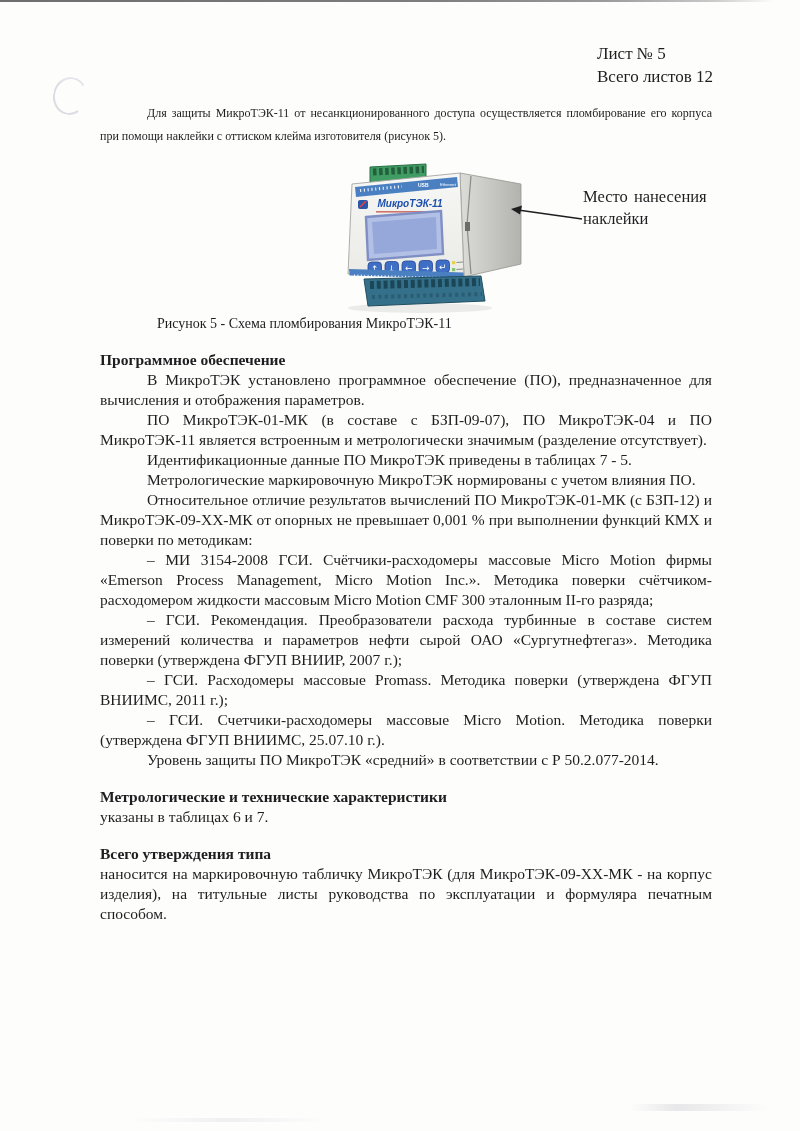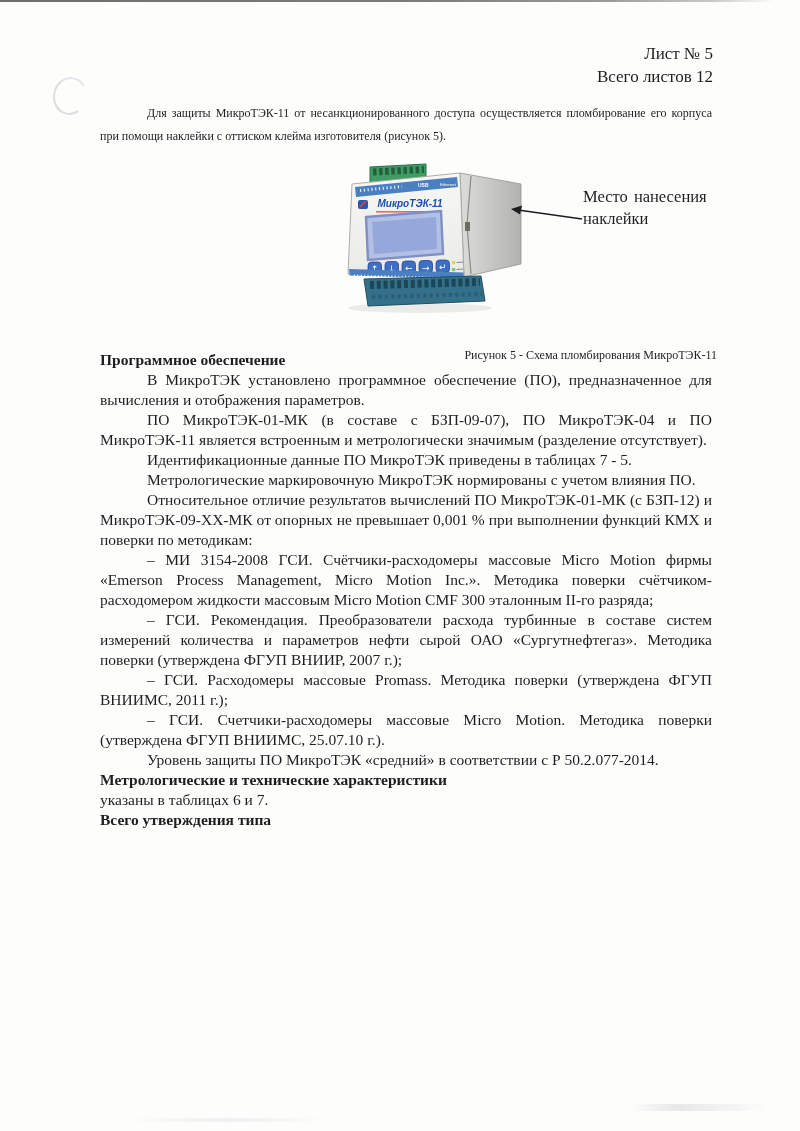--- a/index.html
+++ b/index.html
@@ -25,46 +25,46 @@
     position:absolute; left:630px; top:1104px; width:140px; height:7px;
     background:linear-gradient(to right, rgba(200,200,205,0), rgba(205,205,210,.45), rgba(210,210,215,.25), rgba(200,200,205,0));
   }
   .scan-smudge-2 {
     position:absolute; left:128px; top:1118px; width:200px; height:4px;
     background:linear-gradient(to right, rgba(215,215,220,0), rgba(220,220,226,.4), rgba(215,215,220,0));
   }
   
   .page-header {
     position:absolute; top:42px; right:87px;
-    text-align:right; font-size:17px; line-height:23px;
+    font-size:17px; line-height:23px;
   }
   
   .intro {
     position:absolute; top:102px; left:100px; width:612px;
     font-size:12px; line-height:22.5px; text-align:justify; text-indent:47px;
   }
   
   .figure-svg { position:absolute; left:340px; top:160px; }
   .callout-label {
     position:absolute; left:583px; top:186px; width:142px;
     font-size:16.5px; line-height:22px; word-spacing:2px;
   }
   .figure-caption {
     position:absolute; top:316px; left:157px; width:560px;
-    text-align:right; font-size:12px;margin-top:32px;
+    text-align:left; font-size:14px;
   }
   
   .main {
     position:absolute; top:350px; left:100px; width:612px;
     font-size:15.5px; line-height:20px; text-align:justify;
   }
   .main p { text-indent:47px; }
   .main p.flush { text-indent:0; }
   .main h3 { font-size:15.5px; font-weight:bold; text-indent:0; text-align:left; }
-  .gap-before { }
+  .gap-before { margin-top:17px; }
 </style>
 </head>
 <body>
 
 <div class="scan-top-line"></div>
 <div class="scan-c-mark"></div>
 <div class="scan-smudge-1"></div>
 <div class="scan-smudge-2"></div>
 
 <div class="page-header">
@@ -177,13 +177,14 @@
   <p>– МИ 3154-2008 ГСИ. Счётчики-расходомеры массовые Micro Motion фирмы «Emerson Process Management, Micro Motion Inc.». Методика поверки счётчиком-расходомером жидкости массовым Micro Motion CMF 300 эталонным II-го разряда;</p>
   <p>– ГСИ. Рекомендация. Преобразователи расхода турбинные в составе систем измерений количества и параметров нефти сырой ОАО «Сургутнефтегаз». Методика поверки (утверждена ФГУП ВНИИР, 2007 г.);</p>
   <p>– ГСИ. Расходомеры массовые Promass. Методика поверки (утверждена ФГУП ВНИИМС, 2011 г.);</p>
   <p>– ГСИ. Счетчики-расходомеры массовые Micro Motion. Методика поверки (утверждена ФГУП ВНИИМС, 25.07.10 г.).</p>
   <p>Уровень защиты ПО МикроТЭК «средний» в соответствии с Р 50.2.077-2014.</p>
 
   <h3 class="gap-before">Метрологические и технические характеристики</h3>
   <p class="flush">указаны в таблицах 6 и 7.</p>
 
   <h3 class="gap-before">Всего утверждения типа</h3>
+  <p class="flush">наносится на маркировочную табличку МикроТЭК (для МикроТЭК-09-ХХ-МК - на корпус изделия), на титульные листы руководства по эксплуатации и формуляра печатным способом.</p>
 </div>
 
 </body></html>

